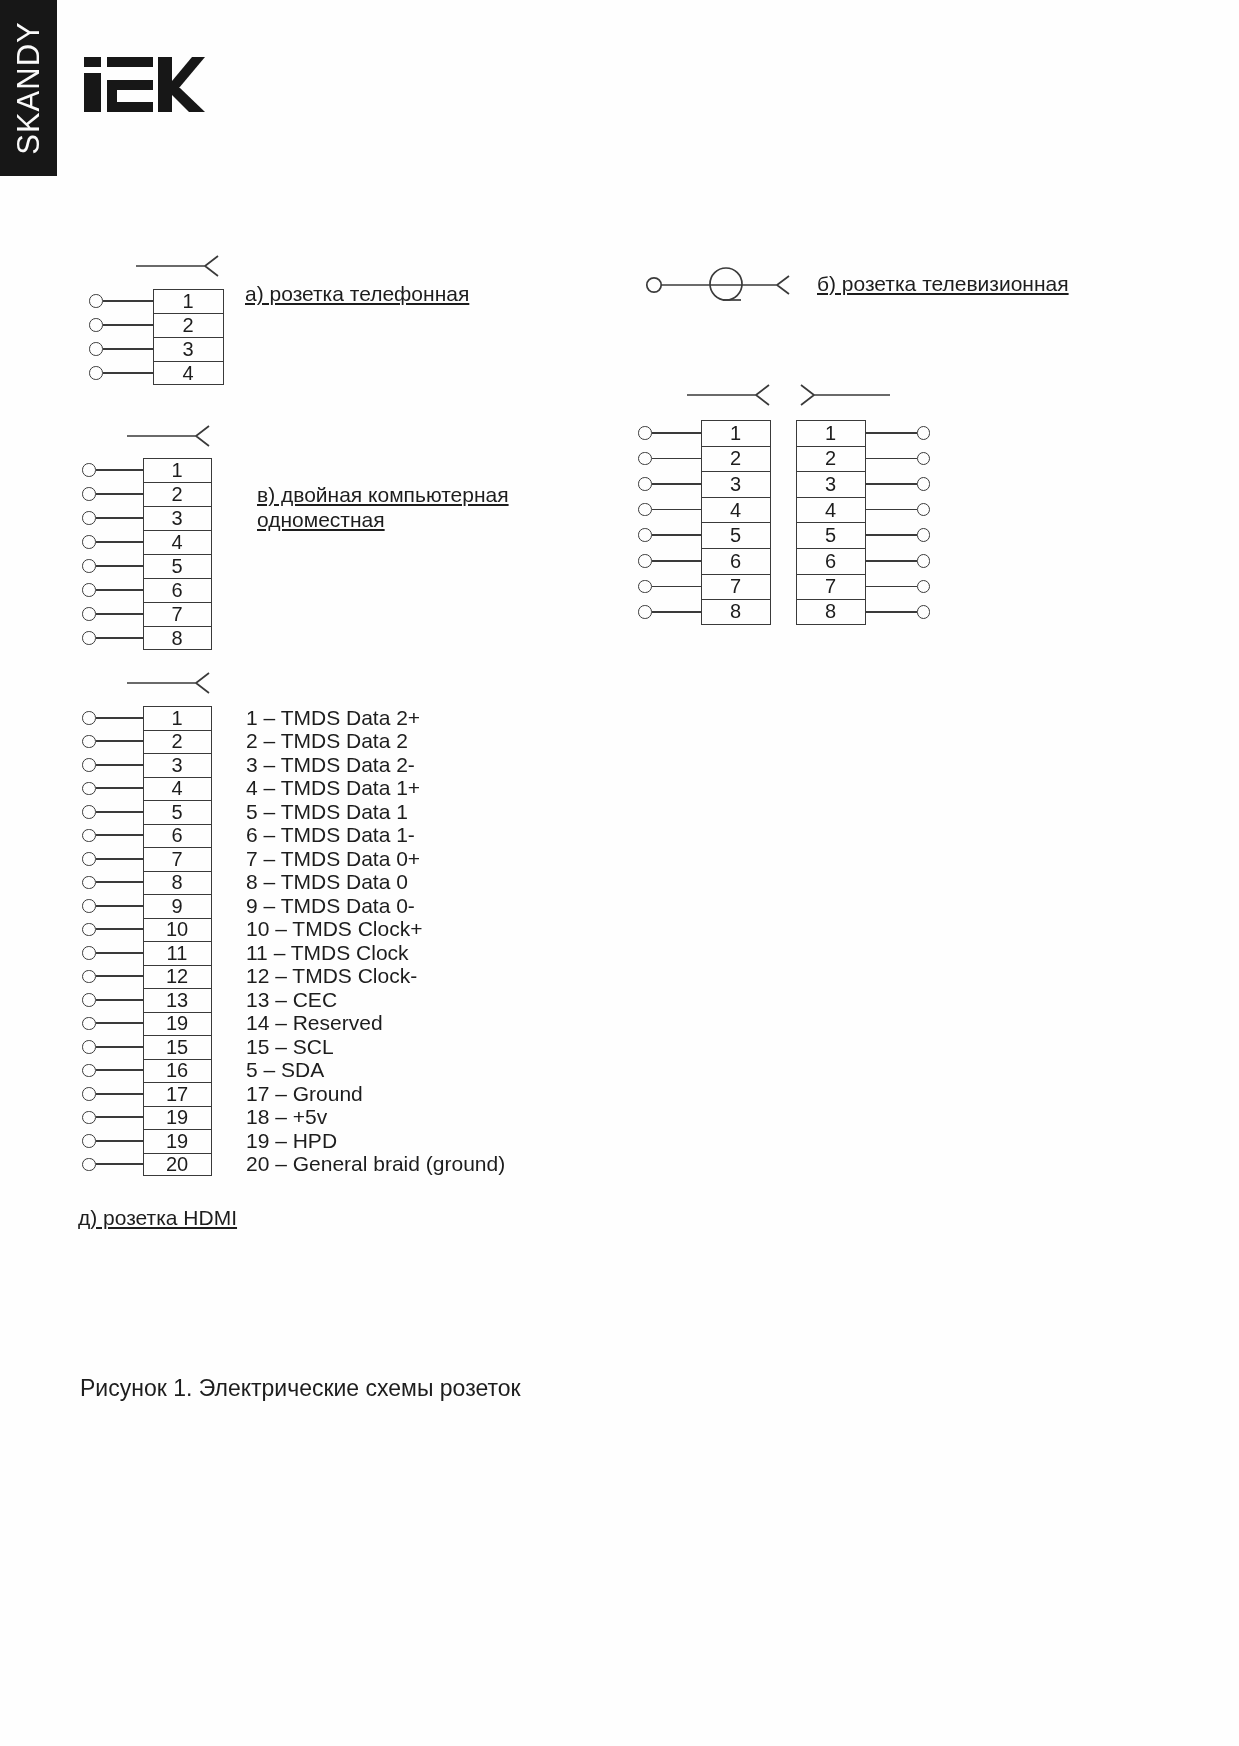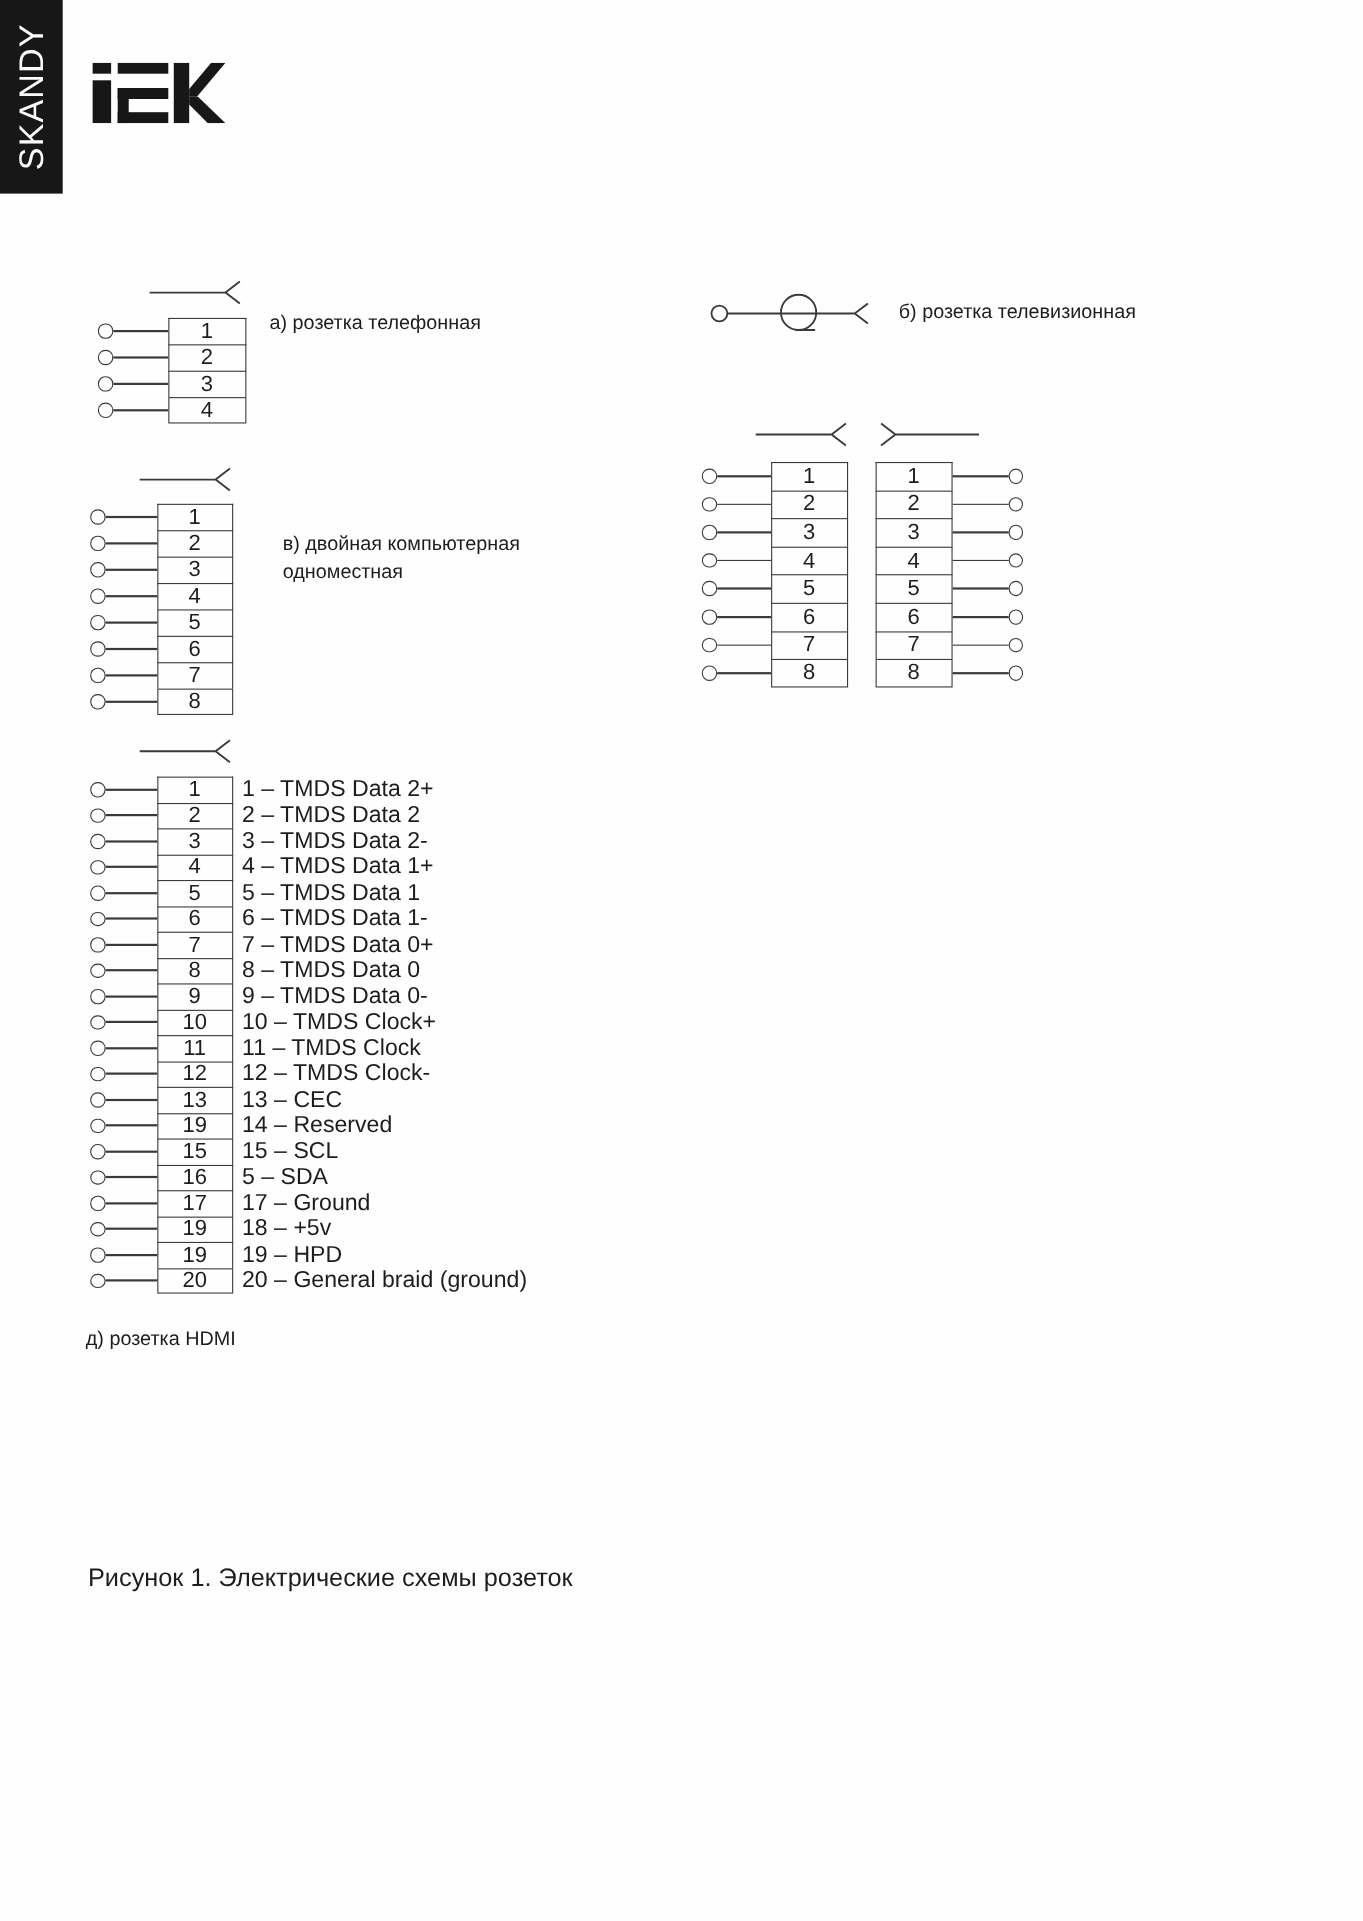--- a/index.html
+++ b/index.html
@@ -34,23 +34,23 @@
   .g-g .pin-row{height:25.6px;}
   .g-g .pin-box{width:70px;}
   .g-g .wire-l{width:49px;}
   .g-g .wire-r{width:51px;}
   
   .g-h > .pin-row{height:23.5px;}
   .g-h .wire{width:47px;}
   .g-h .pin-box{width:69px;}
   .hdmi-desc{position:absolute;display:flex;flex-direction:column;}
   .hdmi-desc-row{height:23.5px;display:flex;align-items:center;font-size:21px;white-space:nowrap;}
-  .dlabel{position:absolute;font-size:18px;line-height:25px;white-space:nowrap;}
+  .dlabel{position:absolute;font-size:21px;line-height:25px;white-space:nowrap;text-decoration:underline;}
   .dlabel.multi{line-height:24.5px;}
-  .caption{position:absolute;font-size:23px;white-space:nowrap;margin-top:46px;}
+  .caption{position:absolute;font-size:23px;white-space:nowrap;}
 </style>
 </head>
 <body>
 
 <div class="page">
 
   <div class="sidebar">
     <span class="sidebar-text">SKANDY</span>
   </div>
 
@@ -345,21 +345,21 @@
         <span class="terminal"></span>
         <span class="wire"></span>
         <div class="pin-box">19</div>
       </div>
       <div class="pin-row">
         <span class="terminal"></span>
         <span class="wire"></span>
         <div class="pin-box">20</div>
       </div>
   </div>
-  <div class="hdmi-desc" style="left:220px;top:706px">
+  <div class="hdmi-desc" style="left:246px;top:706px">
     <div class="hdmi-desc-row">1 – TMDS Data 2+</div>
       <div class="hdmi-desc-row">2 – TMDS Data 2</div>
       <div class="hdmi-desc-row">3 – TMDS Data 2-</div>
       <div class="hdmi-desc-row">4 – TMDS Data 1+</div>
       <div class="hdmi-desc-row">5 – TMDS Data 1</div>
       <div class="hdmi-desc-row">6 – TMDS Data 1-</div>
       <div class="hdmi-desc-row">7 – TMDS Data 0+</div>
       <div class="hdmi-desc-row">8 – TMDS Data 0</div>
       <div class="hdmi-desc-row">9 – TMDS Data 0-</div>
       <div class="hdmi-desc-row">10 – TMDS Clock+</div>

